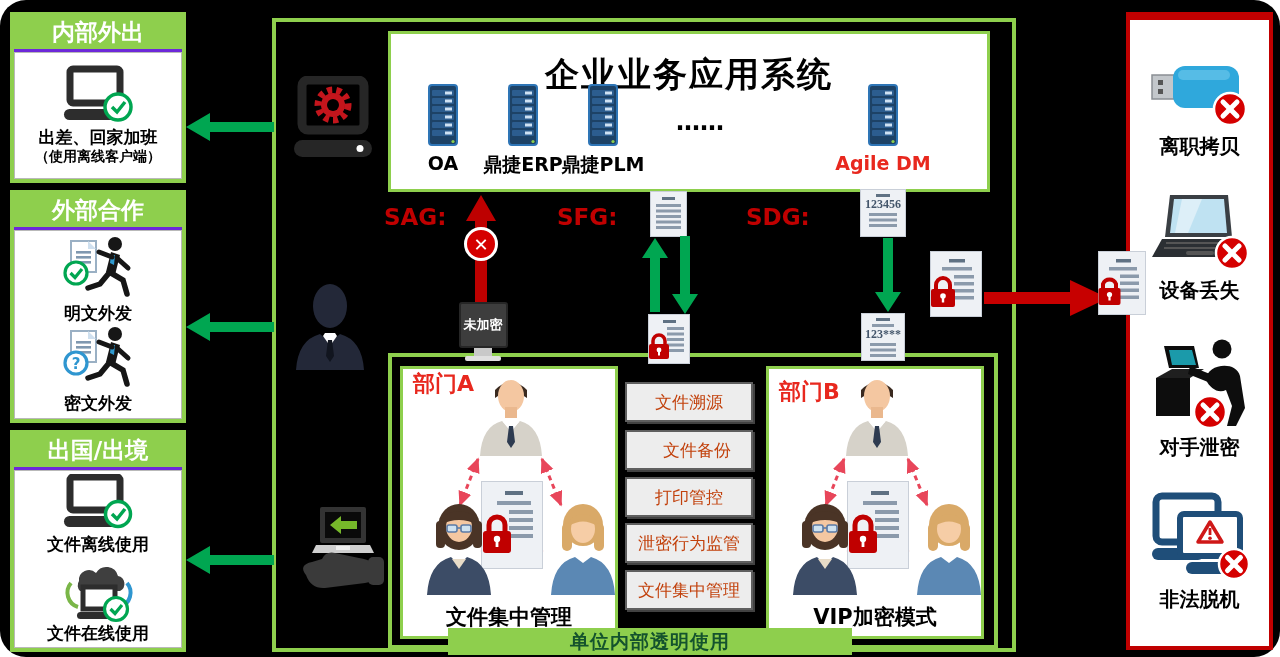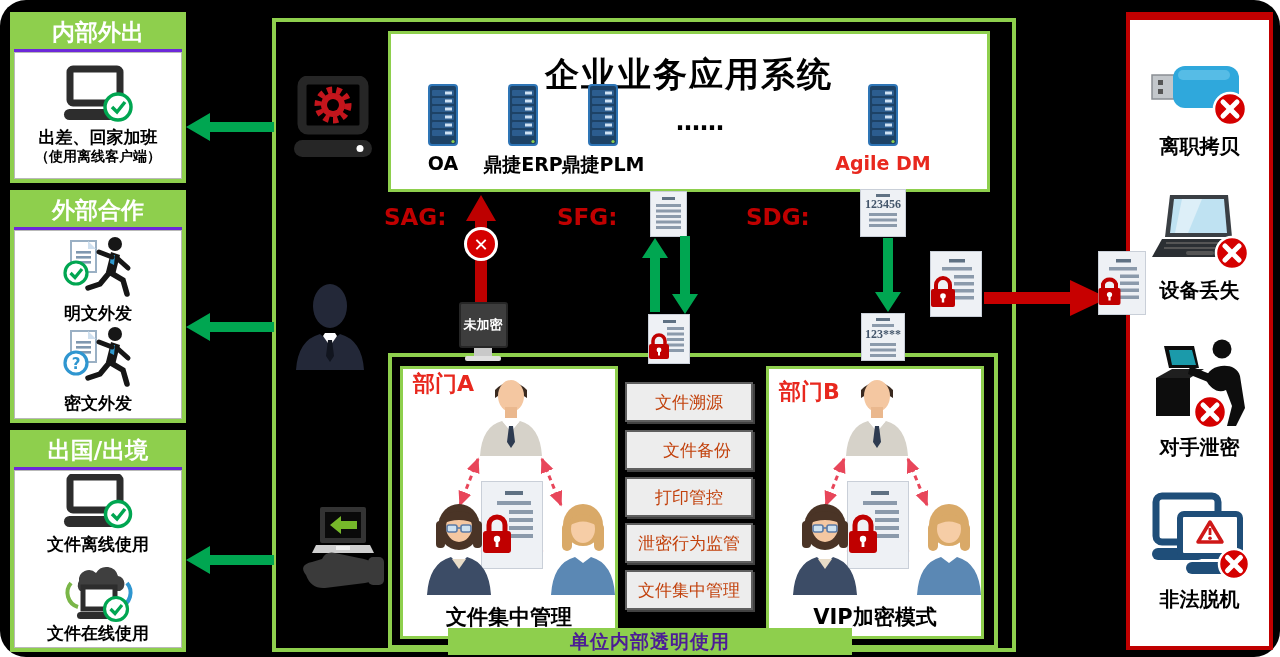--- a/index.html
+++ b/index.html
@@ -15,21 +15,21 @@
   .itm{display:flex;flex-direction:column;align-items:center;}
   .lbl{font-weight:bold;font-size:17px;color:#000;line-height:1.25;text-align:center;}
   .lbl-sm{font-weight:bold;font-size:14px;color:#000;text-align:center;}
   .lbl-r{font-weight:bold;font-size:20px;color:#000;text-align:center;margin-top:4px;}
   
   .gbox{position:absolute;border:4px solid #8ecf4d;box-sizing:border-box;background:transparent;}
   .wbox{position:absolute;border:3px solid #8ecf4d;background:#fff;box-sizing:border-box;}
   .appTitle{width:100%;text-align:center;font-size:34px;font-weight:bold;margin-top:18px;letter-spacing:2px;}
   .srvLbl{position:absolute;text-align:center;font-weight:bold;font-size:19px;}
   .gwLbl{position:absolute;font-weight:bold;font-size:23px;color:#c00000;}
-  .banner{position:absolute;background:#8ecf4d;color:#4c1d95;font-weight:bold;font-size:19px;text-align:center;line-height:27px;z-index:6;letter-spacing:1px;}
+  .banner{position:absolute;background:#8ecf4d;color:#14532d;font-weight:bold;font-size:19px;text-align:center;line-height:27px;z-index:6;letter-spacing:1px;}
   .deptLbl{position:absolute;color:#e8281e;font-weight:bold;font-size:22px;}
   .modeLbl{position:absolute;left:0;right:0;text-align:center;font-weight:bold;font-size:21px;color:#000;}
   .ctlBtn{position:absolute;left:625px;width:128px;height:40px;background:#ededed;border:2px solid #5f5f5f;box-sizing:border-box;display:flex;align-items:center;justify-content:center;font-size:17px;color:#c2410c;box-shadow:2px 2px 0 rgba(120,120,120,.55);z-index:5;}
   .xbadge{position:absolute;width:34px;height:34px;border-radius:50%;background:#d50000;border:3px solid #fff;color:#fff;font-weight:bold;font-size:18px;display:flex;align-items:center;justify-content:center;box-sizing:border-box;z-index:5;}
   .monitor{position:absolute;width:58px;z-index:5;display:flex;flex-direction:column;align-items:center;}
   .mscreen{width:49px;height:46px;background:#3d3d3d;border:2px solid #262626;border-radius:3px;box-sizing:border-box;display:flex;align-items:center;justify-content:center;color:#fff;font-weight:bold;font-size:13px;}
   .mneck{width:18px;height:8px;background:#c9c9c9;}
   .mbase{width:36px;height:5px;background:#e0e0e0;border-radius:2px;}
   svg{display:block;}
   .z5{z-index:5;font-family:Liberation Serif, serif;}

